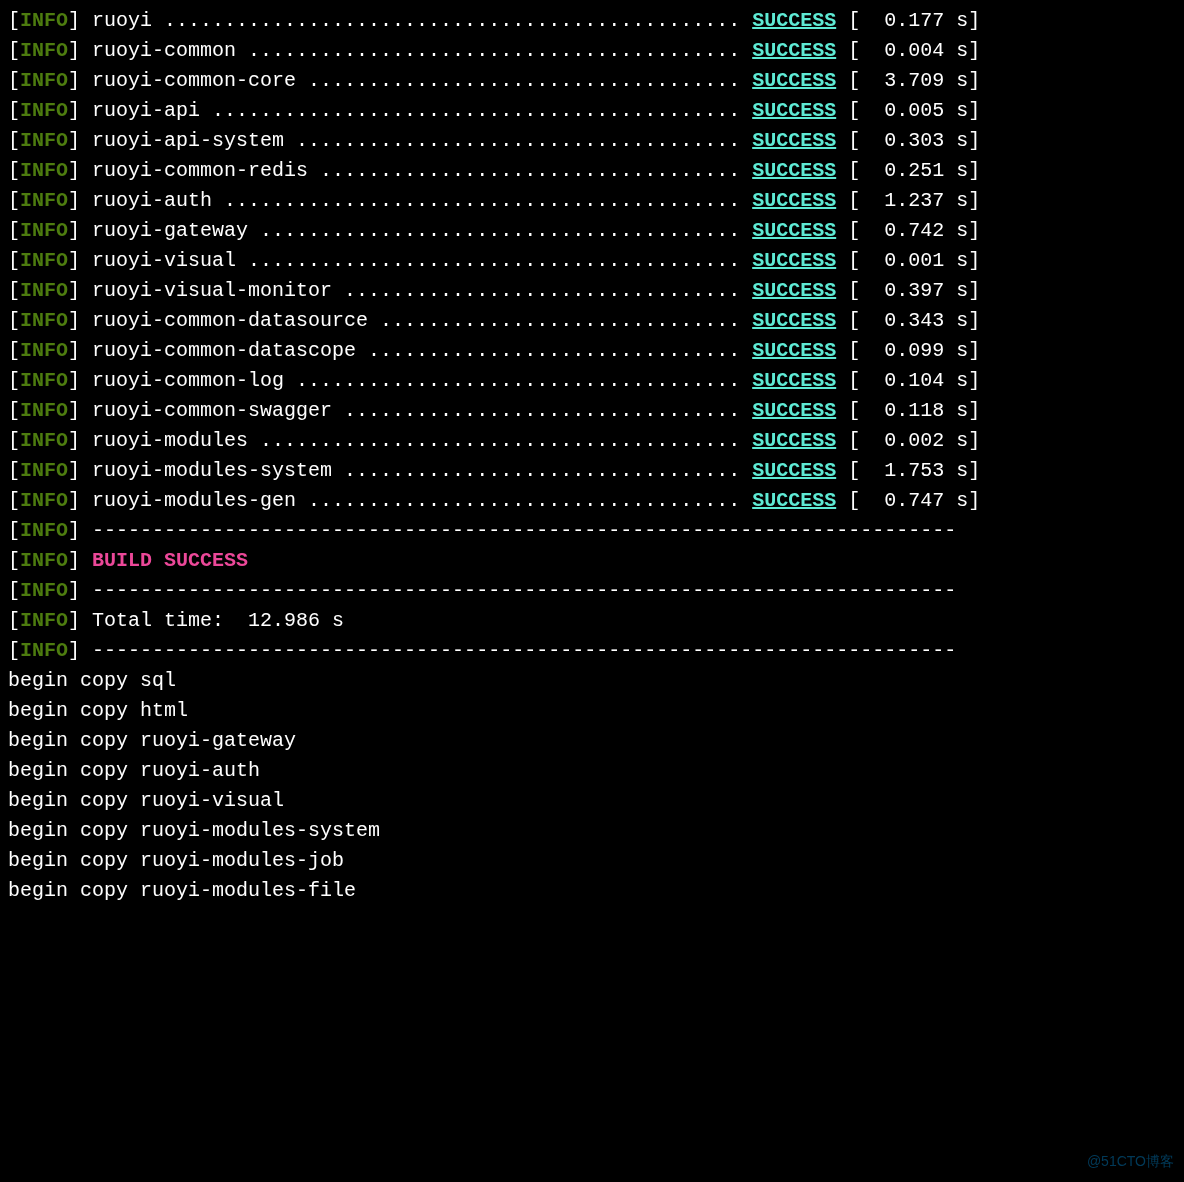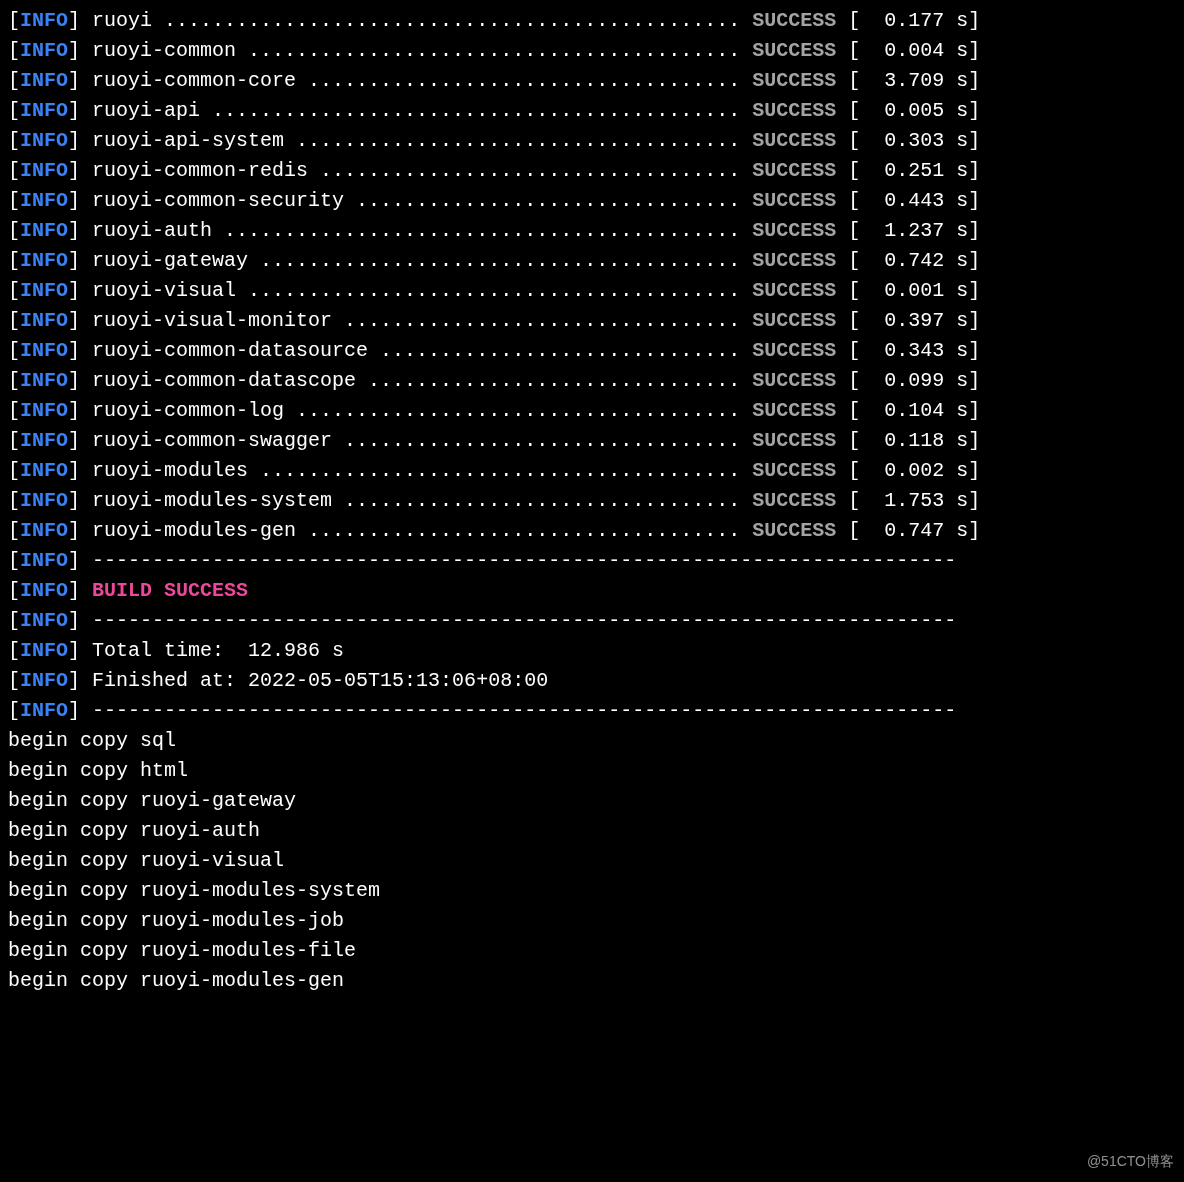--- a/index.html
+++ b/index.html
@@ -10,64 +10,61 @@
       font-size: 20px;
       line-height: 30px;
       padding: 6px 8px;
       width: 1184px;
       min-height: 1182px;
       overflow: hidden;
       position: relative;
     }
     .line { white-space: pre; }
     .bracket { color: #fff; }
-    .info { color: #3b82f6; font-weight: bold; }
-    .success { color: #a3a3a3; font-weight: bold; }
+    .info { color: #4d7c0f; font-weight: bold; }
+    .success { color: #5eead4; font-weight: bold; text-decoration: underline; }
     .buildsuccess { color: #ec4899; font-weight: bold; }
     .watermark {
       position: absolute;
       right: 10px;
       bottom: 6px;
       font-size: 14px;
-      color: #ffffff;
+      color: #0369a1;
       opacity: 0.55;
       font-family: sans-serif;
     }
   </style>
 </head>
 <body>
 
 <div id="terminal">
     <div class="line"><span class="bracket">[</span><span class="info">INFO</span><span class="bracket">]</span> <span>ruoyi ................................................ </span><span class="success">SUCCESS</span><span> [  0.177 s]</span></div>
     <div class="line"><span class="bracket">[</span><span class="info">INFO</span><span class="bracket">]</span> <span>ruoyi-common ......................................... </span><span class="success">SUCCESS</span><span> [  0.004 s]</span></div>
     <div class="line"><span class="bracket">[</span><span class="info">INFO</span><span class="bracket">]</span> <span>ruoyi-common-core .................................... </span><span class="success">SUCCESS</span><span> [  3.709 s]</span></div>
     <div class="line"><span class="bracket">[</span><span class="info">INFO</span><span class="bracket">]</span> <span>ruoyi-api ............................................ </span><span class="success">SUCCESS</span><span> [  0.005 s]</span></div>
     <div class="line"><span class="bracket">[</span><span class="info">INFO</span><span class="bracket">]</span> <span>ruoyi-api-system ..................................... </span><span class="success">SUCCESS</span><span> [  0.303 s]</span></div>
     <div class="line"><span class="bracket">[</span><span class="info">INFO</span><span class="bracket">]</span> <span>ruoyi-common-redis ................................... </span><span class="success">SUCCESS</span><span> [  0.251 s]</span></div>
-    <div class="line"><span class="bracket">[</span><span class="info">INFO</span><span class="bracket">]</span> <span>ruoyi-common-security ................................ </span><span class="success">SUCCESS</span><span> [  0.443 s]</span></div>
     <div class="line"><span class="bracket">[</span><span class="info">INFO</span><span class="bracket">]</span> <span>ruoyi-auth ........................................... </span><span class="success">SUCCESS</span><span> [  1.237 s]</span></div>
     <div class="line"><span class="bracket">[</span><span class="info">INFO</span><span class="bracket">]</span> <span>ruoyi-gateway ........................................ </span><span class="success">SUCCESS</span><span> [  0.742 s]</span></div>
     <div class="line"><span class="bracket">[</span><span class="info">INFO</span><span class="bracket">]</span> <span>ruoyi-visual ......................................... </span><span class="success">SUCCESS</span><span> [  0.001 s]</span></div>
     <div class="line"><span class="bracket">[</span><span class="info">INFO</span><span class="bracket">]</span> <span>ruoyi-visual-monitor ................................. </span><span class="success">SUCCESS</span><span> [  0.397 s]</span></div>
     <div class="line"><span class="bracket">[</span><span class="info">INFO</span><span class="bracket">]</span> <span>ruoyi-common-datasource .............................. </span><span class="success">SUCCESS</span><span> [  0.343 s]</span></div>
     <div class="line"><span class="bracket">[</span><span class="info">INFO</span><span class="bracket">]</span> <span>ruoyi-common-datascope ............................... </span><span class="success">SUCCESS</span><span> [  0.099 s]</span></div>
     <div class="line"><span class="bracket">[</span><span class="info">INFO</span><span class="bracket">]</span> <span>ruoyi-common-log ..................................... </span><span class="success">SUCCESS</span><span> [  0.104 s]</span></div>
     <div class="line"><span class="bracket">[</span><span class="info">INFO</span><span class="bracket">]</span> <span>ruoyi-common-swagger ................................. </span><span class="success">SUCCESS</span><span> [  0.118 s]</span></div>
     <div class="line"><span class="bracket">[</span><span class="info">INFO</span><span class="bracket">]</span> <span>ruoyi-modules ........................................ </span><span class="success">SUCCESS</span><span> [  0.002 s]</span></div>
     <div class="line"><span class="bracket">[</span><span class="info">INFO</span><span class="bracket">]</span> <span>ruoyi-modules-system ................................. </span><span class="success">SUCCESS</span><span> [  1.753 s]</span></div>
     <div class="line"><span class="bracket">[</span><span class="info">INFO</span><span class="bracket">]</span> <span>ruoyi-modules-gen .................................... </span><span class="success">SUCCESS</span><span> [  0.747 s]</span></div>
     <div class="line"><span class="bracket">[</span><span class="info">INFO</span><span class="bracket">]</span> <span>------------------------------------------------------------------------</span></div>
     <div class="line"><span class="bracket">[</span><span class="info">INFO</span><span class="bracket">]</span> <span class="buildsuccess">BUILD SUCCESS</span></div>
     <div class="line"><span class="bracket">[</span><span class="info">INFO</span><span class="bracket">]</span> <span>------------------------------------------------------------------------</span></div>
     <div class="line"><span class="bracket">[</span><span class="info">INFO</span><span class="bracket">]</span> <span>Total time:  12.986 s</span></div>
-    <div class="line"><span class="bracket">[</span><span class="info">INFO</span><span class="bracket">]</span> <span>Finished at: 2022-05-05T15:13:06+08:00</span></div>
     <div class="line"><span class="bracket">[</span><span class="info">INFO</span><span class="bracket">]</span> <span>------------------------------------------------------------------------</span></div>
     <div class="line">begin copy sql</div>
     <div class="line">begin copy html</div>
     <div class="line">begin copy ruoyi-gateway</div>
     <div class="line">begin copy ruoyi-auth</div>
     <div class="line">begin copy ruoyi-visual</div>
     <div class="line">begin copy ruoyi-modules-system</div>
     <div class="line">begin copy ruoyi-modules-job</div>
     <div class="line">begin copy ruoyi-modules-file</div>
-    <div class="line">begin copy ruoyi-modules-gen</div>
   </div>
 <div class="watermark">@51CTO博客</div>
 
 </body></html>

